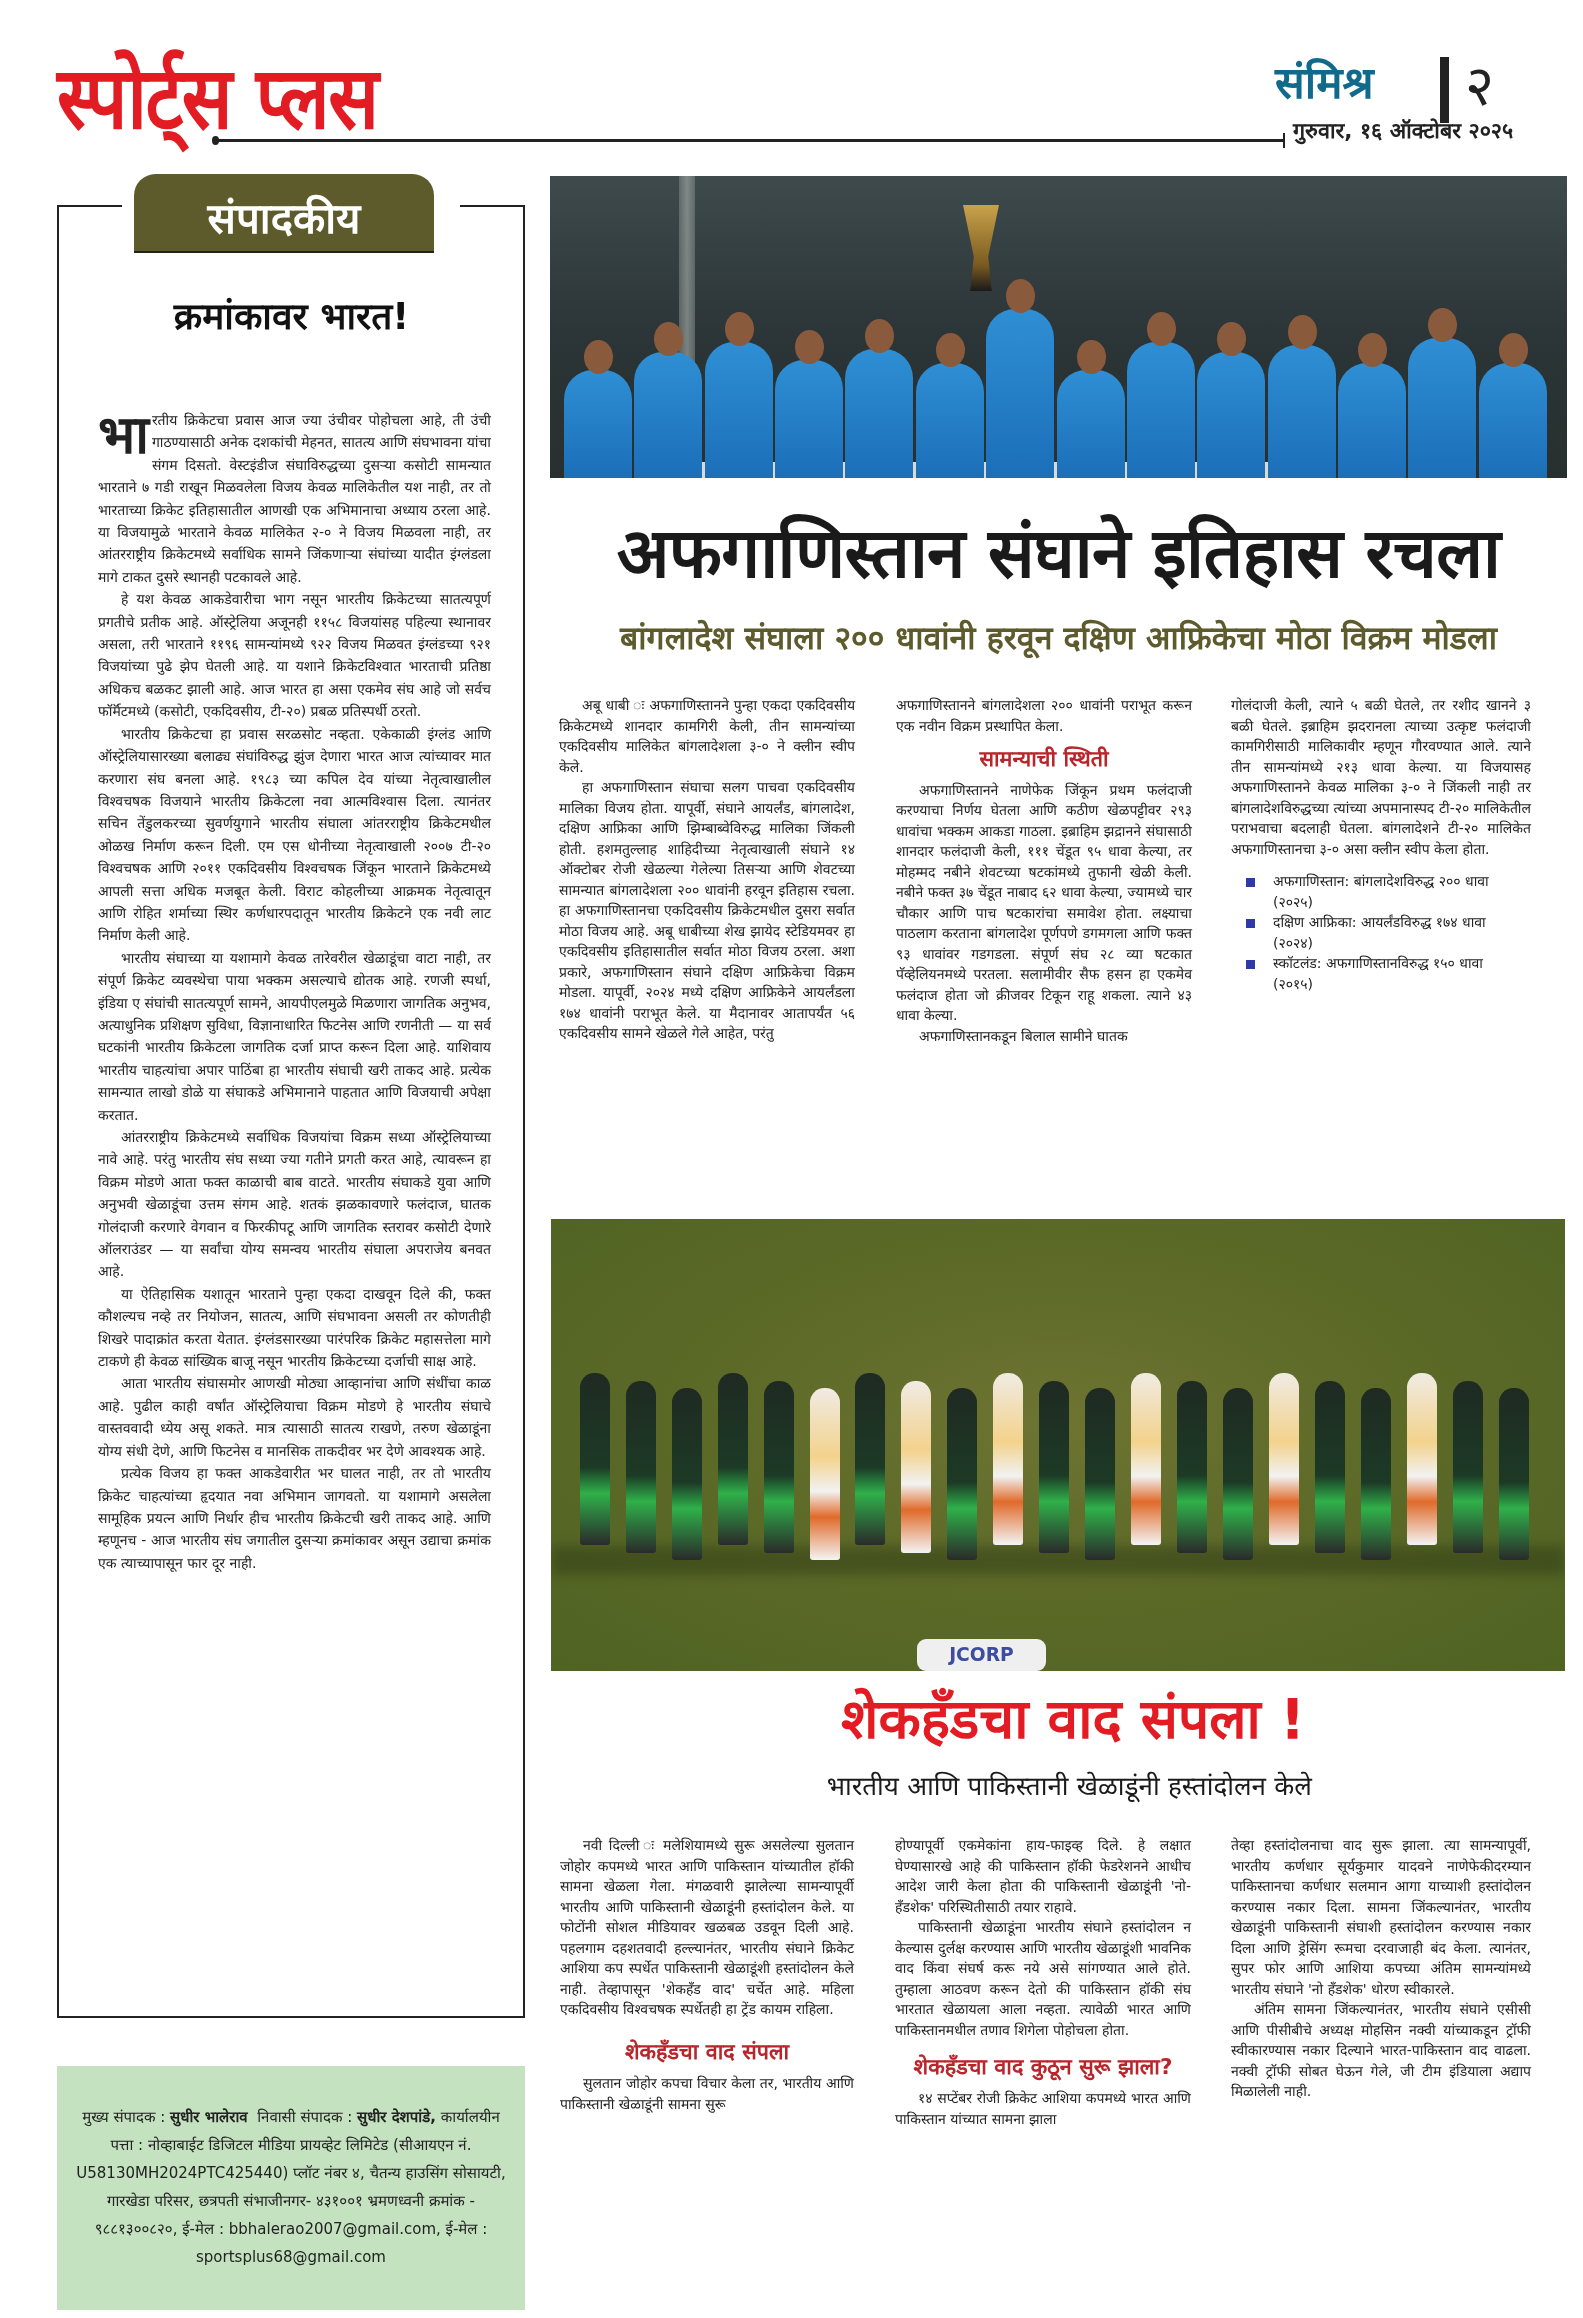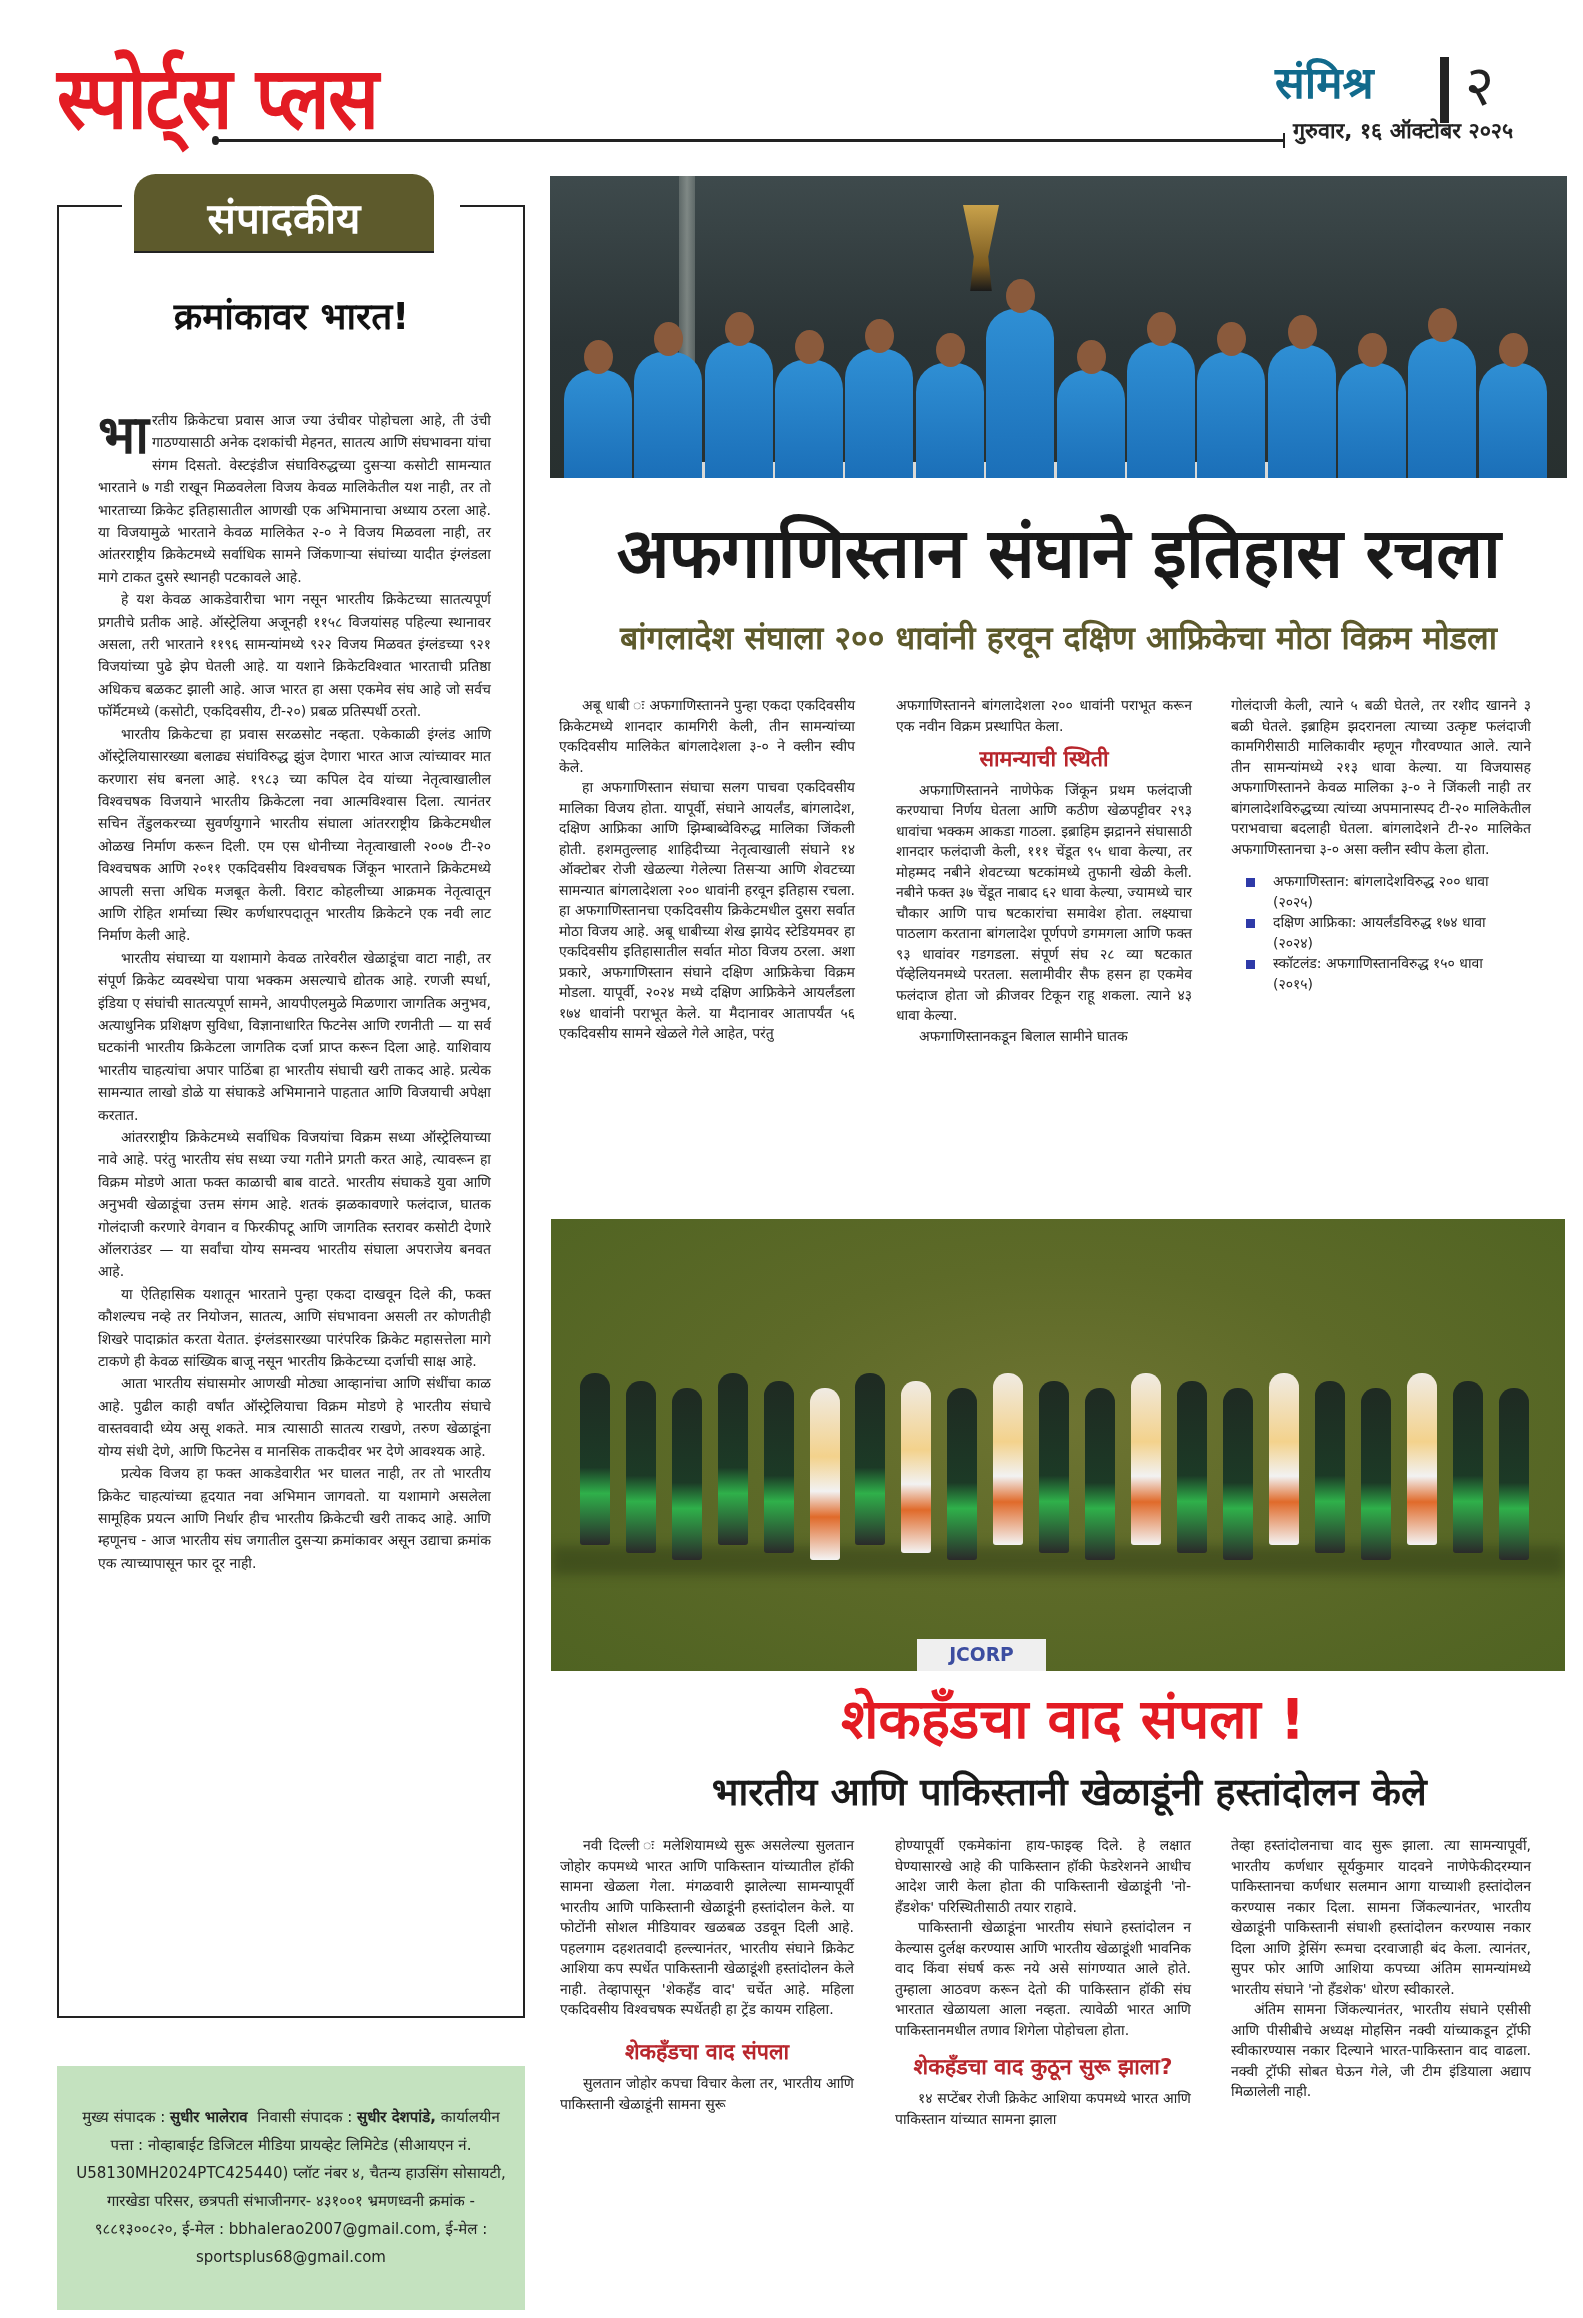--- a/index.html
+++ b/index.html
@@ -53,24 +53,24 @@
   .subhead-red-lg { text-align: center; font-size: 23px; font-weight: bold; color: #c42127; margin: 10px 0 4.3px 0; line-height: 1.3; }
   .record-list { list-style: none; margin: 12px; padding: 0; }
   .record-list li { position: relative; padding-left: 30px; text-align: left; }
   .record-list li::before { content: ""; position: absolute; left: 2.9px; top: 7.2px; width: 9.3px; height: 9.3px; background: #2e3aa8; }
 
   .photo-hockey { position: absolute; left: 551px; top: 1219px; width: 1014px; height: 452px; background: radial-gradient(ellipse at 50% 45%, #6e7432 0%, #5d6a28 45%, #4f6322 100%); overflow: hidden; }
   .photo-hockey .player { position: absolute; top: 165px; width: 30px; height: 172px; border-radius: 14.4px 14.4px 2.9px 2.9px; }
   .photo-hockey .player.pak { background: linear-gradient(180deg,#1f2a22 0%,#1c3a26 55%,#2fb04a 70%,#2a2a2a 100%); }
   .photo-hockey .player.ind { background: linear-gradient(180deg,#f0ebe3 0%,#f3d28c 40%,#f2f2f2 60%,#e06a2a 75%,#f4f4f4 100%); }
   .photo-hockey .shadow { position: absolute; left: 0; top: 327px; width: 1014px; height: 29px; background: rgba(30,40,15,.35); filter: blur(5.7px); }
-  .photo-hockey .board { position: absolute; left: 366px; top: 420px; width: 129px; height: 32px; background: #efefef; color: #3c4da0; font-weight: bold; font-size: 18.7px; text-align: center; line-height: 32px; }
+  .photo-hockey .board { position: absolute; left: 366px; top: 420px; width: 129px; height: 32px; background: #efefef; color: #3c4da0; font-weight: bold; font-size: 18.7px; text-align: center; line-height: 32px; border-radius: 9px; }
 
   .headline-hockey { position: absolute; left: 550px; top: 1689px; width: 1017px; text-align: center; font-size: 55px; font-weight: bold; color: #e31b23; line-height: 1.1; padding-left: 29px; }
-  .subheadline-hockey { position: absolute; left: 550px; top: 1772px; width: 1017px; text-align: center; font-size: 38px; font-weight: bold; color: #1a1a1a; line-height: 1.1; padding-left: 21.5px; }
+  .subheadline-hockey { position: absolute; left: 550px; top: 1772px; width: 1017px; text-align: center; font-size: 26px; font-weight: normal; color: #1a1a1a; line-height: 1.1; padding-left: 21.5px; }
   .col-4 { left: 560px; top: 1835px; width: 294px; }
   .col-5 { left: 895px; top: 1835px; width: 296px; }
   .col-6 { left: 1231px; top: 1835px; width: 300px; }
 </style>
 </head>
 <body>
 
 <div class="masthead-logo">स्पोर्ट्स प्लस</div>
 <div class="masthead-rule"></div>
 <div class="section-label">संमिश्र</div>

